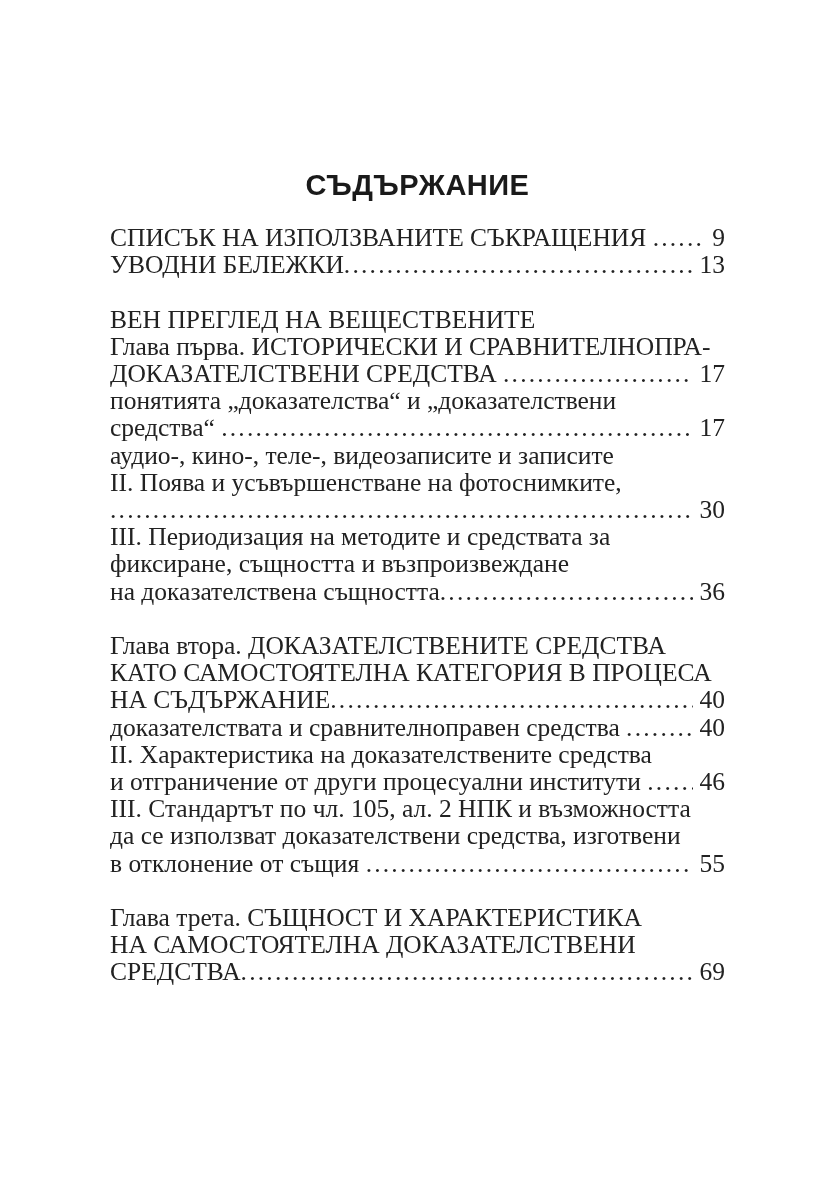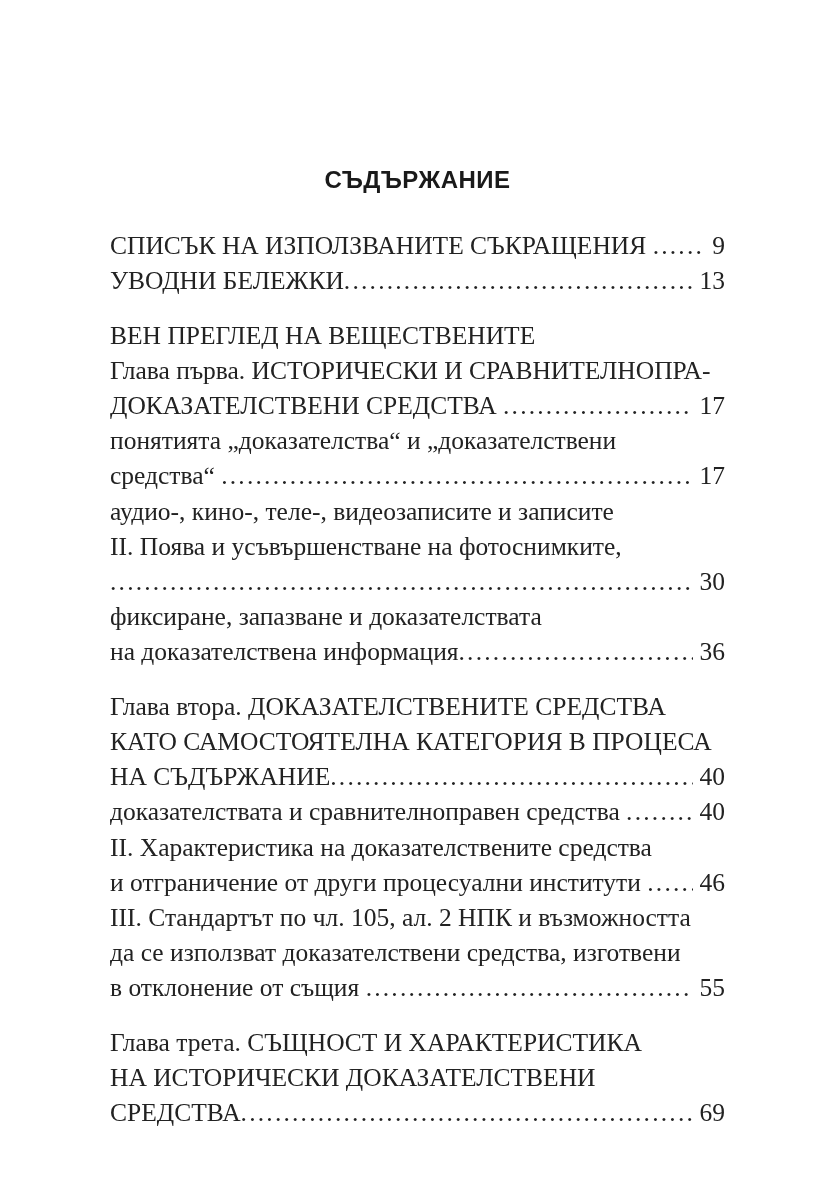--- a/index.html
+++ b/index.html
@@ -17,40 +17,39 @@
     color: #222222;
   }
   .doc-title {
     position: absolute;
     top: 150px;
     left: 110px;
     width: 615px;
     text-align: center;
     font-family: "Liberation Sans", "DejaVu Sans", sans-serif;
     font-weight: 700;
-    font-size: 24px;
+    font-size: 29px;
     letter-spacing: 0.5px;
     color: #1a1a1a;
     white-space: pre;
   }
   .toc {
     position: absolute;
     top: 224px;
     left: 110px;
     width: 615px;
     font-size: 25.5px;
     line-height: 27.2px;
   }
   .toc-group + .toc-group {
     margin-top: 27.2px;
   }
   .toc-line {
     display: flex;
     align-items: center;
-    margin-top: 8px;
   }
   .toc-text {
     flex: 0 0 auto;
     white-space: pre; 
   }
   .dot-leader {
     flex: 1 1 auto;
     min-width: 0;
     overflow: hidden;
     white-space: nowrap;
@@ -108,24 +107,27 @@
           <span class="toc-text">аудио-, кино-, теле-, видеозаписите и записите</span>
         </div>
         <div class="toc-line">
           <span class="toc-text">II. Поява и усъвършенстване на фотоснимките,</span>
         </div>
         <div class="toc-line">
           <span class="dot-leader"></span>
           <span class="page-num">30</span>
         </div>
         <div class="toc-line">
-          <span class="toc-text">фиксиране, запазване и доказателствата</span>
+          <span class="toc-text">III. Периодизация на методите и средствата за</span>
         </div>
         <div class="toc-line">
-          <span class="toc-text">на доказателствена информация</span>
+          <span class="toc-text">фиксиране, същността и възпроизвеждане</span>
+        </div>
+        <div class="toc-line">
+          <span class="toc-text">на доказателствена същността</span>
           <span class="dot-leader"></span>
           <span class="page-num">36</span>
         </div>
       </div>
       <div class="toc-group">
         <div class="toc-line">
           <span class="toc-text">Глава втора. ДОКАЗАТЕЛСТВЕНИТЕ СРЕДСТВА</span>
         </div>
         <div class="toc-line">
           <span class="toc-text">КАТО САМОСТОЯТЕЛНА КАТЕГОРИЯ В ПРОЦЕСА</span>
@@ -158,21 +160,21 @@
           <span class="toc-text">в отклонение от същия </span>
           <span class="dot-leader"></span>
           <span class="page-num">55</span>
         </div>
       </div>
       <div class="toc-group">
         <div class="toc-line">
           <span class="toc-text">Глава трета. СЪЩНОСТ И ХАРАКТЕРИСТИКА</span>
         </div>
         <div class="toc-line">
-          <span class="toc-text">НА ИСТОРИЧЕСКИ ДОКАЗАТЕЛСТВЕНИ</span>
+          <span class="toc-text">НА САМОСТОЯТЕЛНА ДОКАЗАТЕЛСТВЕНИ</span>
         </div>
         <div class="toc-line">
           <span class="toc-text">СРЕДСТВА</span>
           <span class="dot-leader"></span>
           <span class="page-num">69</span>
         </div>
       </div>
     </div>
 </div>
 

